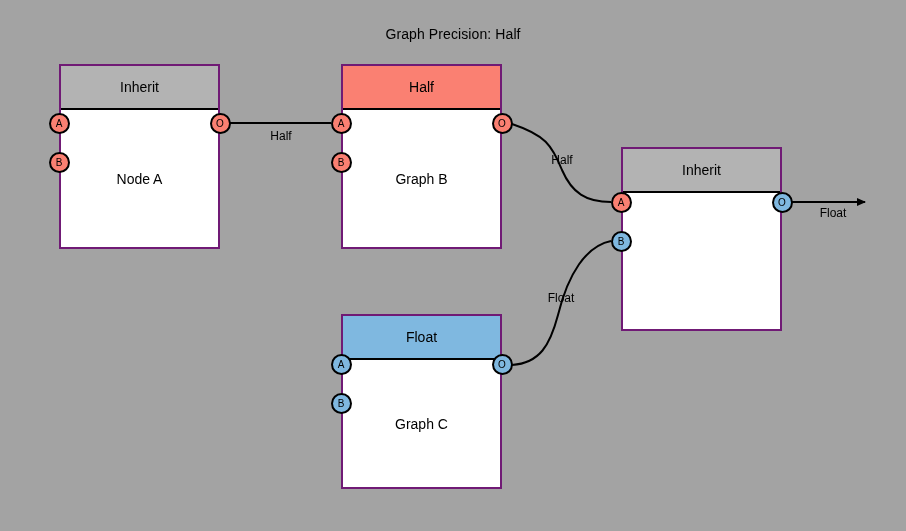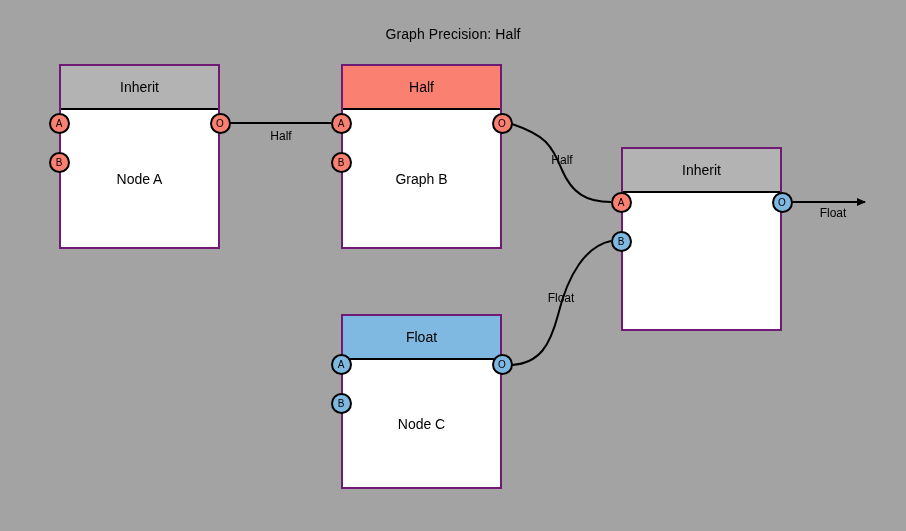--- a/index.html
+++ b/index.html
@@ -113,21 +113,21 @@
       <div class="port" style="left: 220px; top: 123px; background: rgb(250, 128, 114);">O</div>
       <div class="node" style="left: 341px; top: 64px; width: 161px; height: 185px;">
         <div class="node-header" style="background: rgb(250, 128, 114);">Half</div>
         <div class="node-body">Graph B</div>
       </div>
       <div class="port" style="left: 341px; top: 123px; background: rgb(250, 128, 114);">A</div>
       <div class="port" style="left: 341px; top: 162px; background: rgb(250, 128, 114);">B</div>
       <div class="port" style="left: 502px; top: 123px; background: rgb(250, 128, 114);">O</div>
       <div class="node" style="left: 341px; top: 314px; width: 161px; height: 175px;">
         <div class="node-header" style="background: rgb(127, 184, 224);">Float</div>
-        <div class="node-body">Node C</div>
+        <div class="node-body">Graph C</div>
       </div>
       <div class="port" style="left: 341px; top: 364px; background: rgb(127, 184, 224);">A</div>
       <div class="port" style="left: 341px; top: 403px; background: rgb(127, 184, 224);">B</div>
       <div class="port" style="left: 502px; top: 364px; background: rgb(127, 184, 224);">O</div>
       <div class="node" style="left: 621px; top: 147px; width: 161px; height: 184px;">
         <div class="node-header" style="background: rgb(179, 179, 179);">Inherit</div>
       </div>
       <div class="port" style="left: 621px; top: 202px; background: rgb(250, 128, 114);">A</div>
       <div class="port" style="left: 621px; top: 241px; background: rgb(127, 184, 224);">B</div>
       <div class="port" style="left: 782px; top: 202px; background: rgb(127, 184, 224);">O</div>

